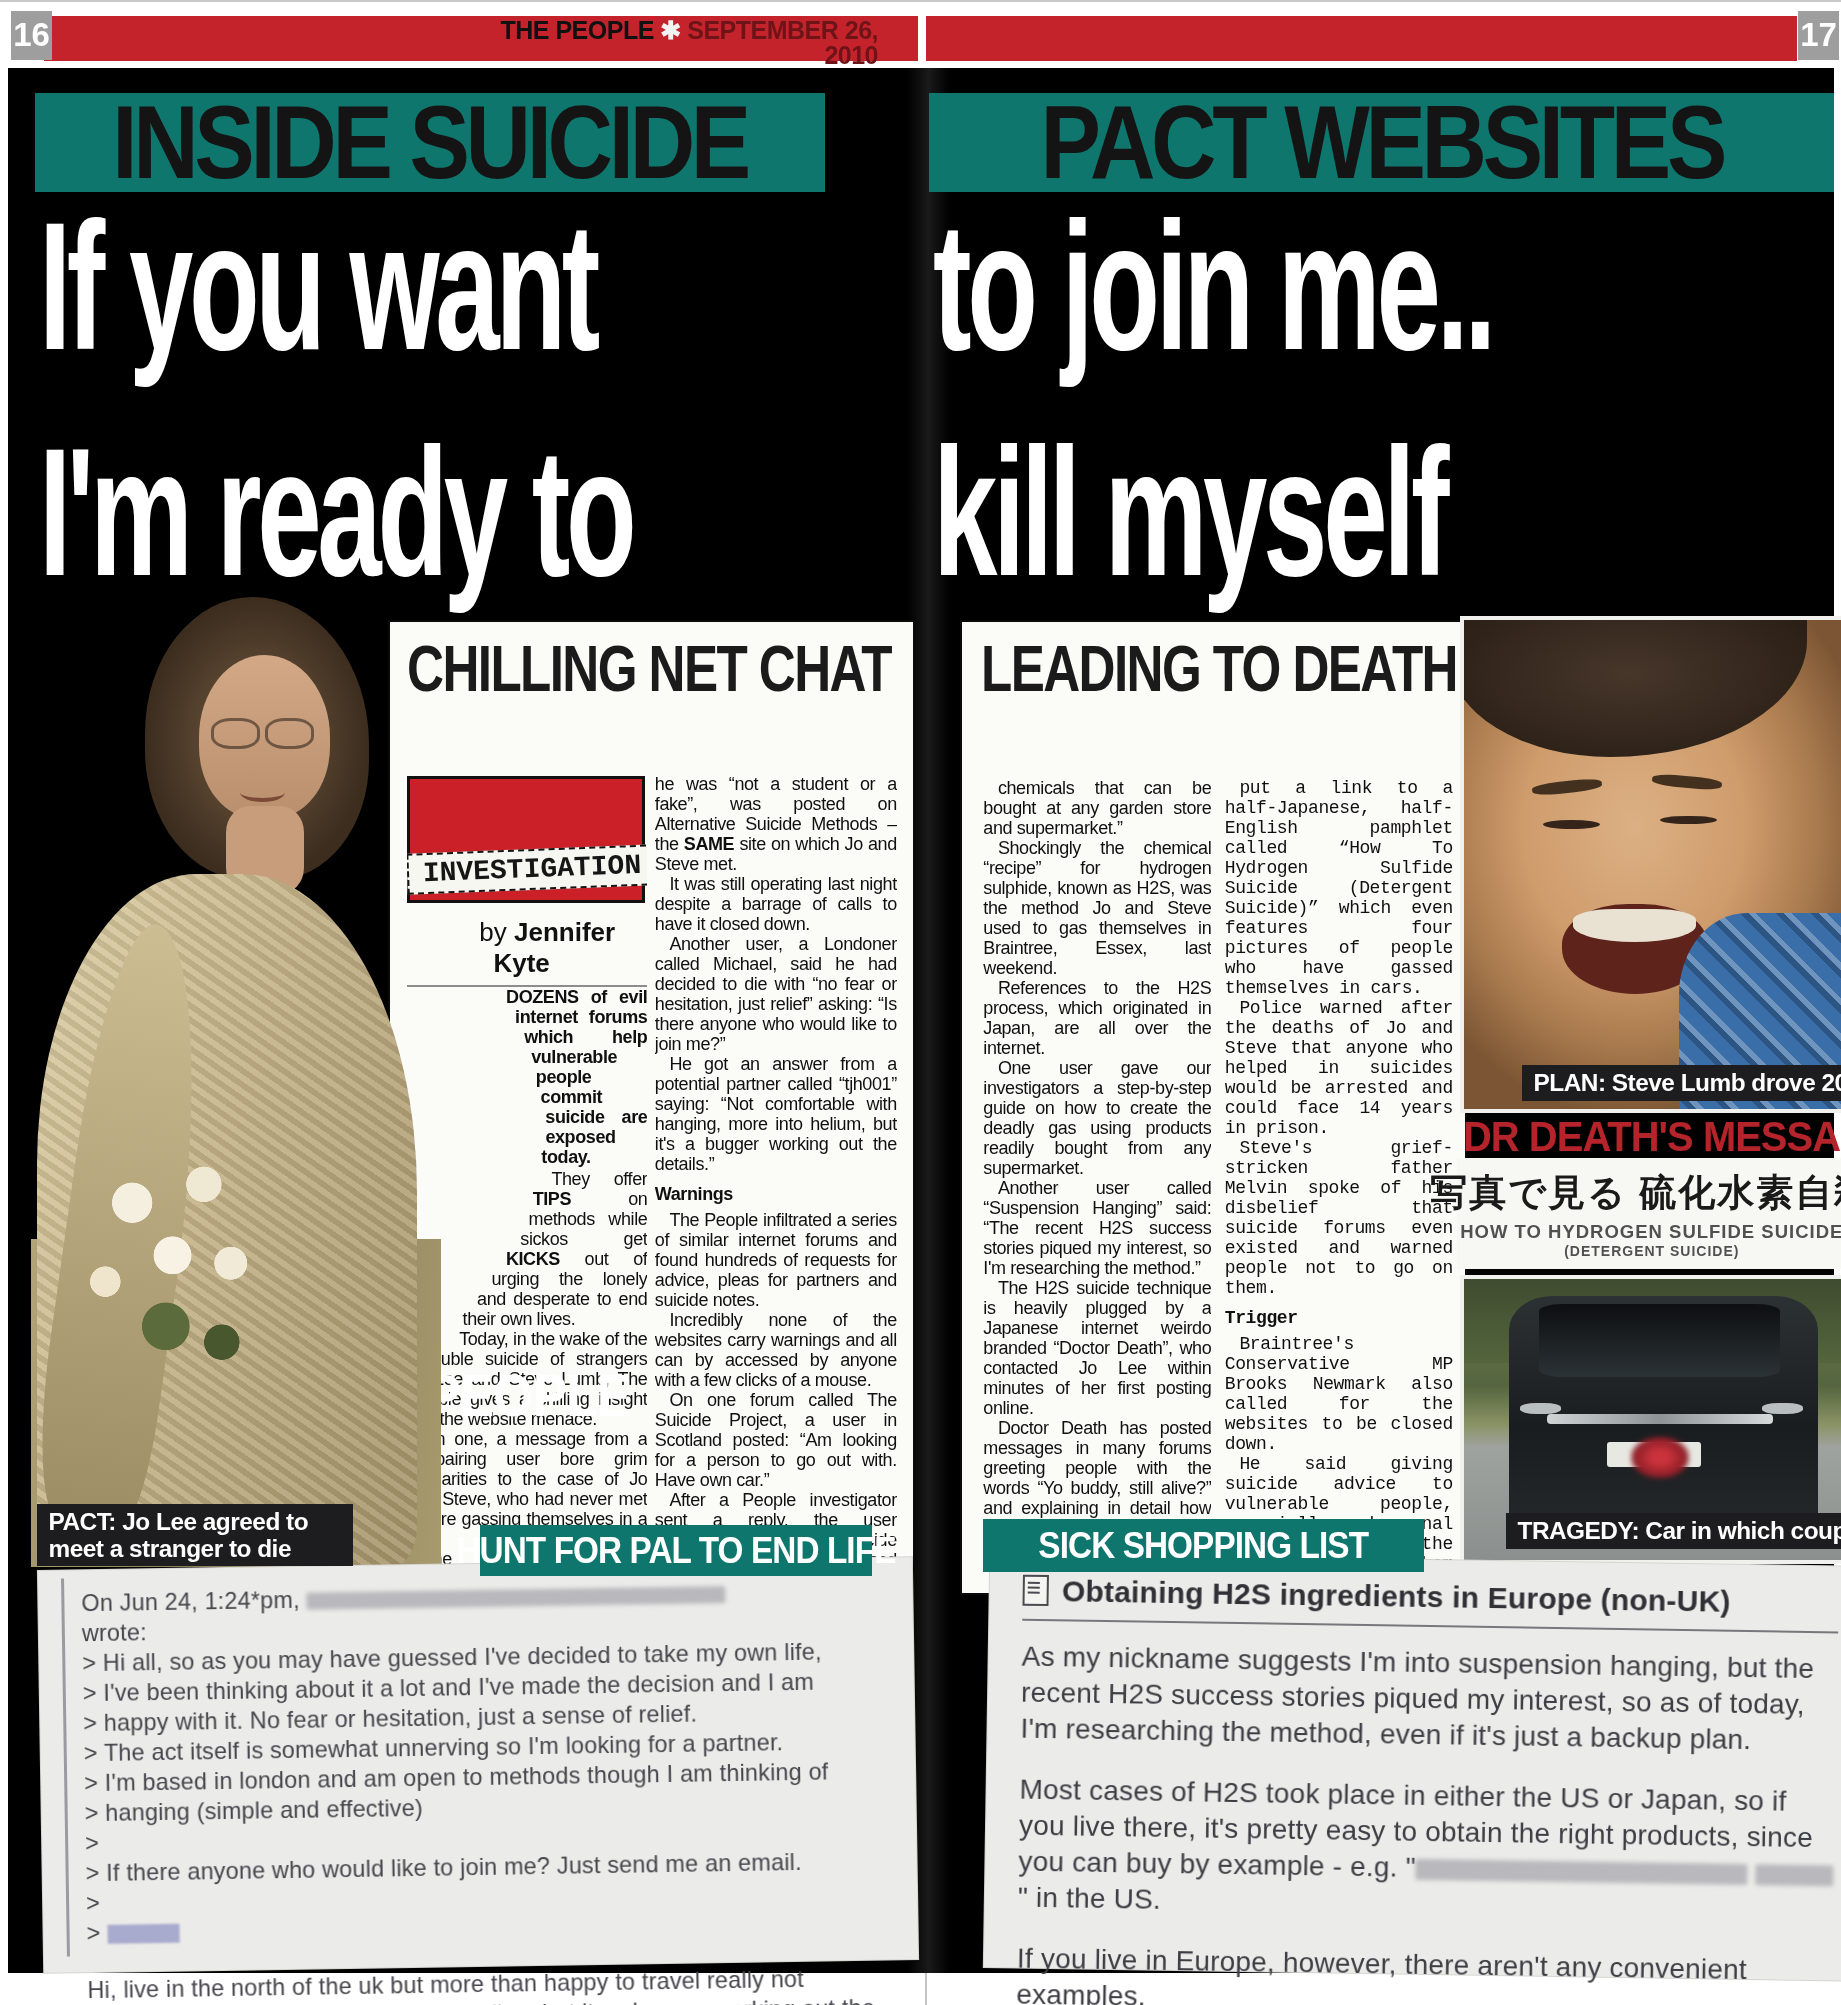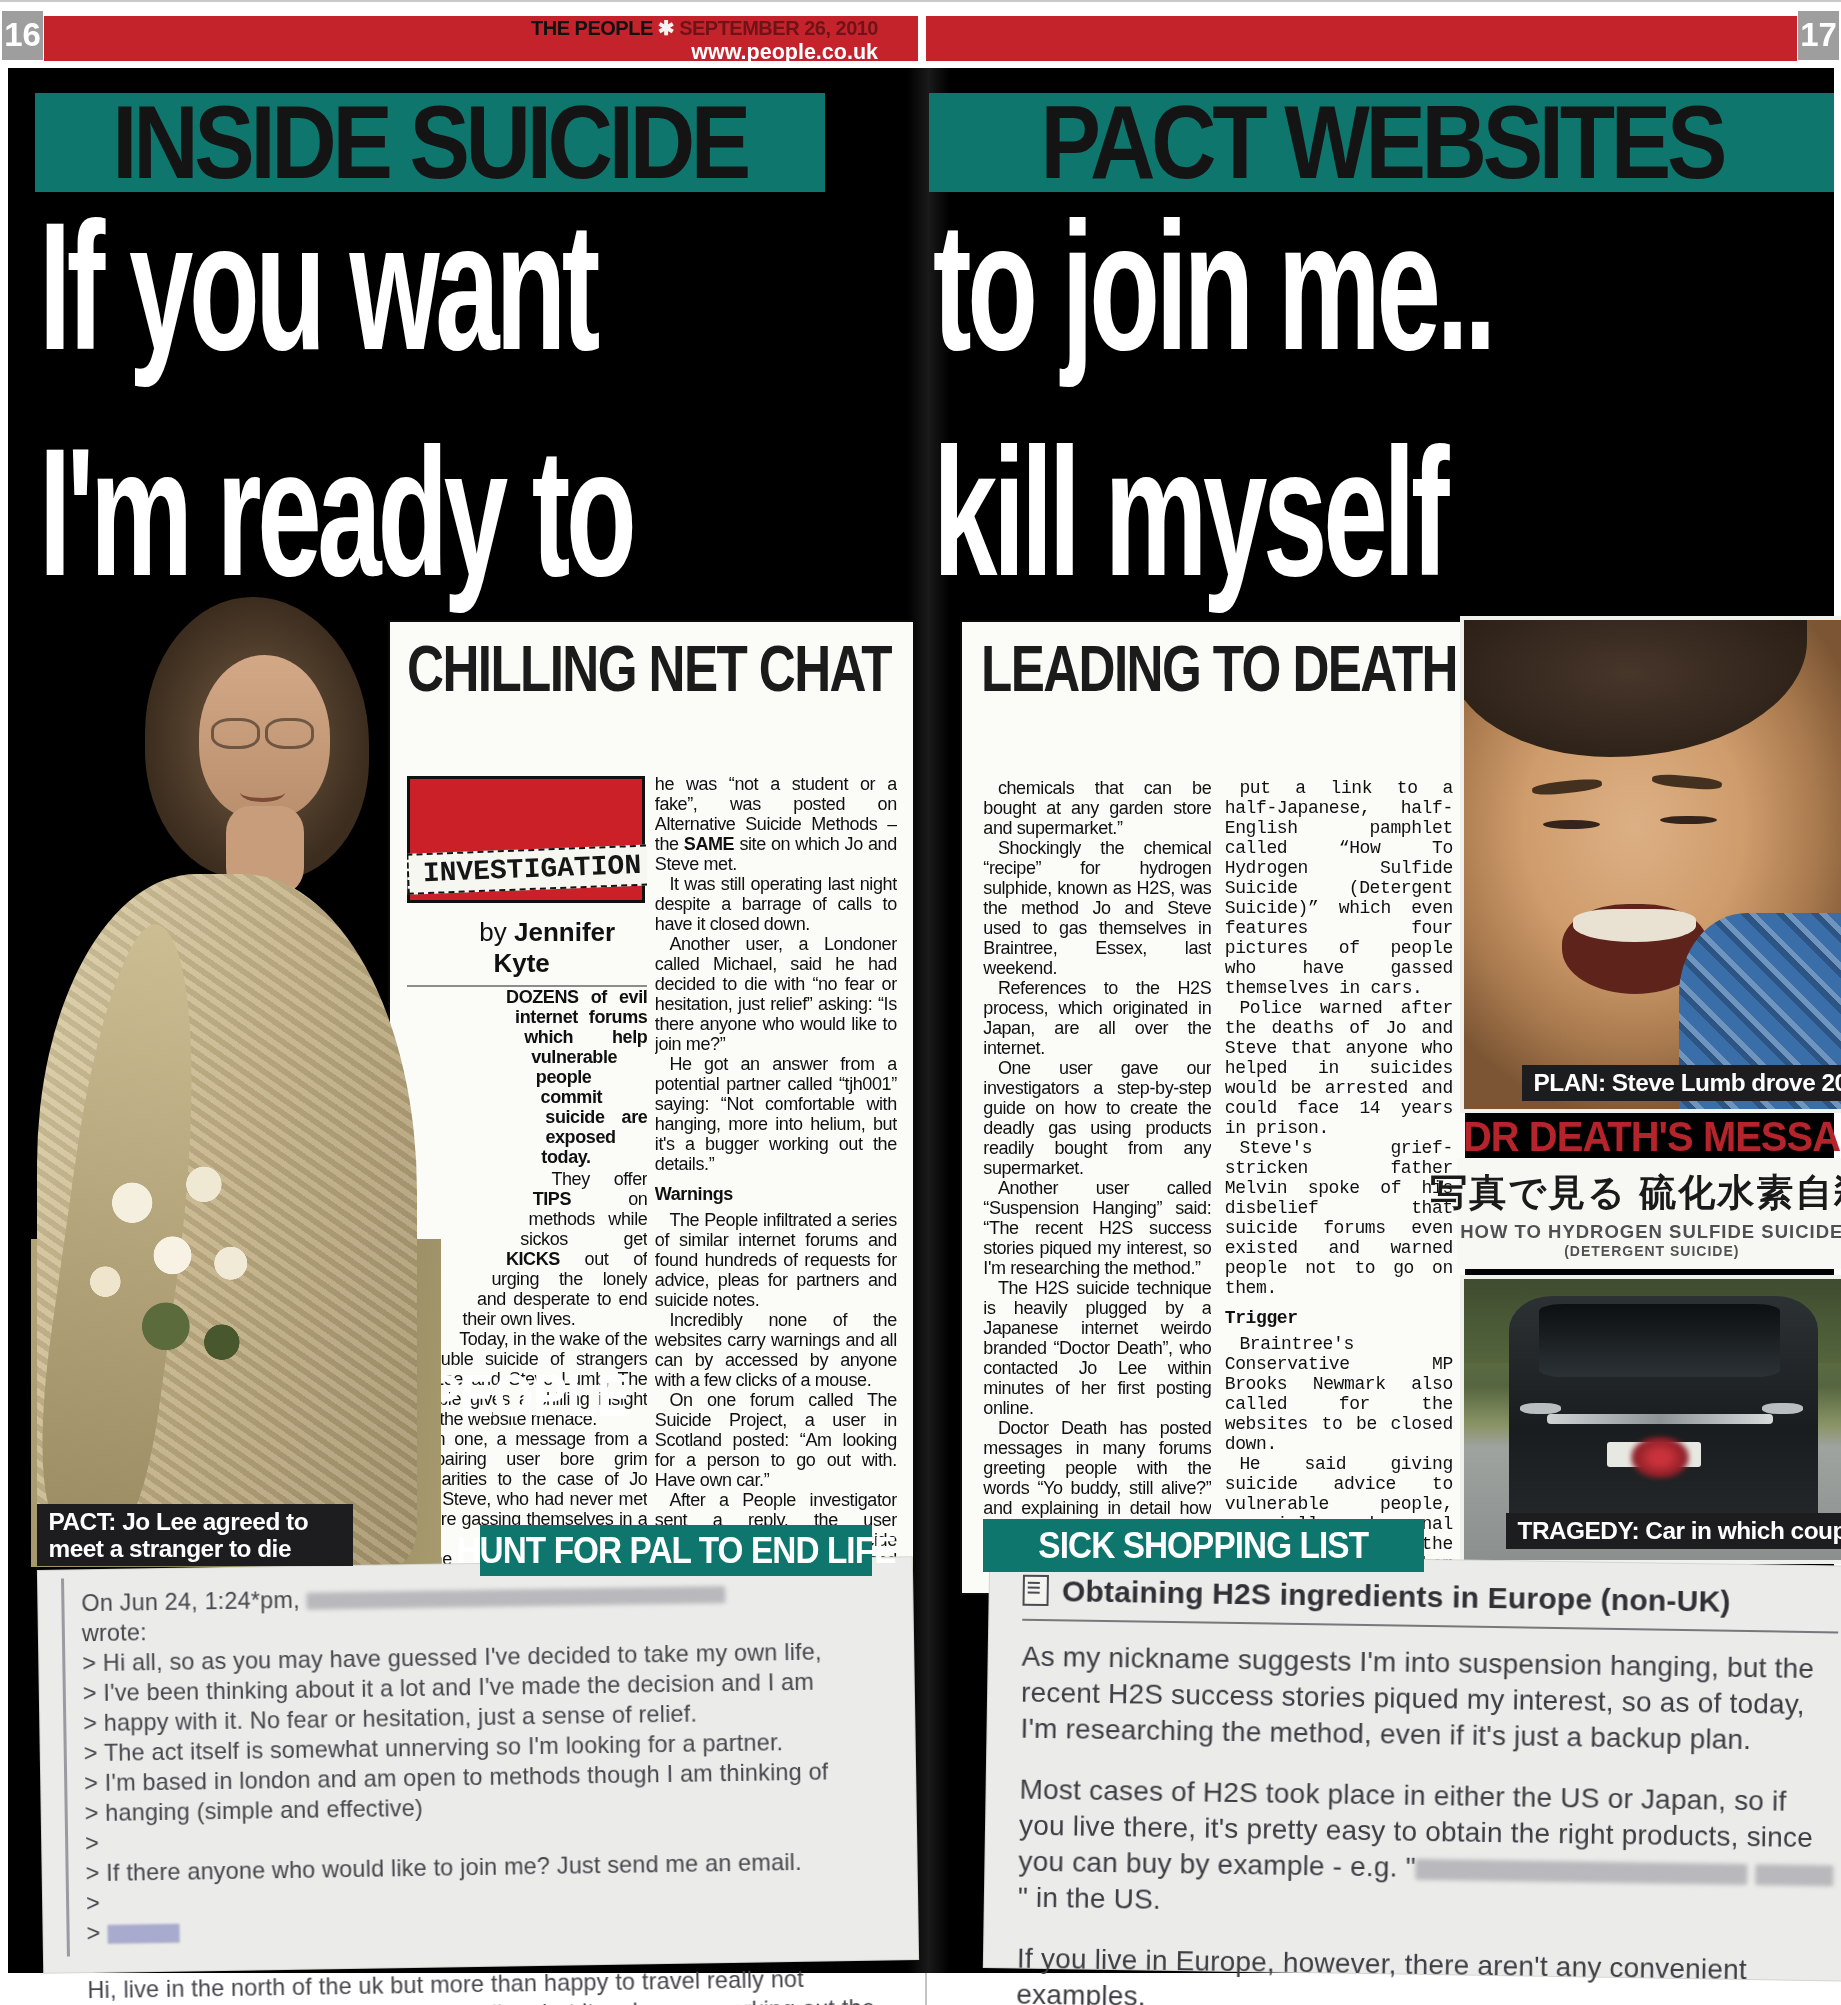--- a/index.html
+++ b/index.html
@@ -5,23 +5,23 @@
   html,body{margin:0;padding:0;}
   body{width:1841px;height:2005px;background:#ffffff;position:relative;
        font-family:"Liberation Sans", sans-serif;overflow:hidden;}
   #page{position:absolute;inset:0;border-top:2px solid #c9c9c9;}
 
   
   .redbar{position:absolute;left:44px;top:13.7px;width:1753px;height:45px;background:#c5232b;}
   .foldgap-red{position:absolute;left:918px;top:13.7px;width:7.8px;height:45px;background:#ffffff;}
   .pagenum{position:absolute;top:8.8px;width:41px;height:49px;background:#9e9e9e;
            color:#ffffff;font-weight:bold;font-size:33px;display:flex;align-items:center;justify-content:center;}
-  .pagenum.left{left:2px;text-align:right;} .pagenum.right{left:1798px;}
+  .pagenum.left{left:11px;text-align:right;} .pagenum.right{left:1798px;}
   .mast{position:absolute;left:468px;top:15.6px;width:410px;text-align:right;line-height:1.0;}
-  .mast .l1{font-size:20px;letter-spacing:-0.5px;}
+  .mast .l1{font-size:25px;letter-spacing:-0.5px;}
   .mast .paper{color:#111;font-weight:bold;}
   .mast .star{color:#f3f3f3;font-weight:bold;}
   .mast .date{color:#6e1418;font-weight:bold;}
   .mast .l2{font-size:21.5px;color:#ffffff;font-weight:bold;margin-top:4px;}
 
   
   .canvas{position:absolute;left:7.8px;top:66px;width:1826px;height:1905px;background:#000;}
   .foldshade{position:absolute;left:899px;top:0;width:43px;height:1905px;
              background:linear-gradient(90deg,rgba(255,255,255,0) 0%,rgba(255,255,255,0.10) 50%,rgba(255,255,255,0) 100%);}
   .bottom-foldline{position:absolute;left:925px;top:1971px;width:2px;height:34px;background:#c4c4c4;}

